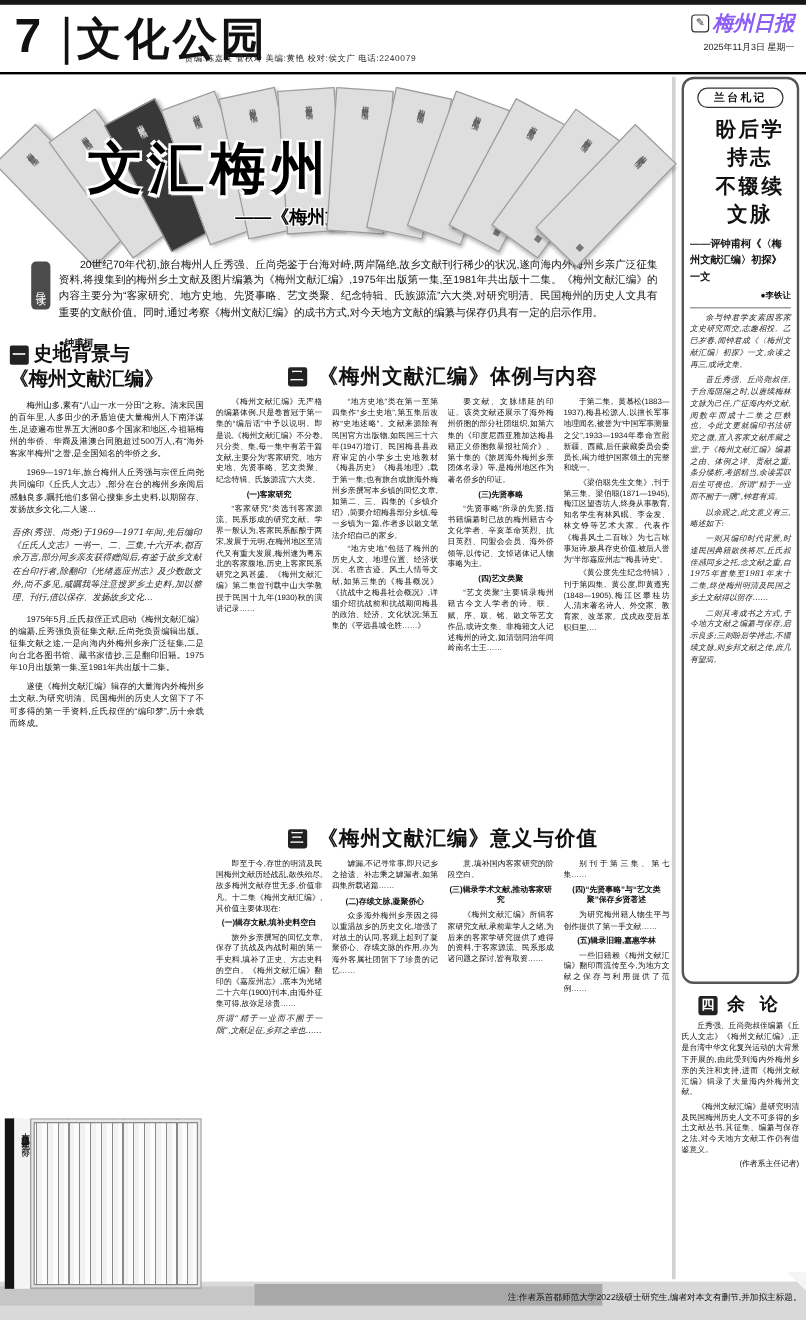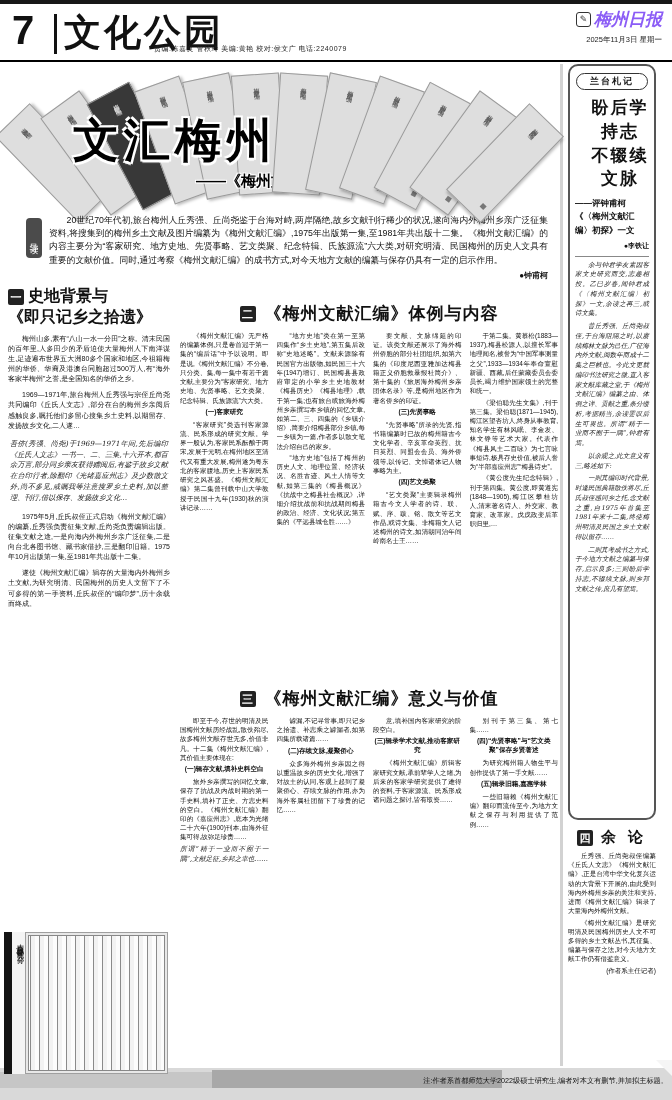--- a/index.html
+++ b/index.html
@@ -34,21 +34,21 @@
             text-shadow:-2px -2px 0 #fff,2px -2px 0 #fff,-2px 2px 0 #fff,2px 2px 0 #fff,0 3px 1px #fff;}
   .subheadline{position:absolute;left:30px;top:172px;width:512px;text-align:center;font-size:15px;font-weight:bold;
             color:#000;z-index:5;text-shadow:-1px -1px 0 #fff,1px -1px 0 #fff,-1px 1px 0 #fff,1px 1px 0 #fff;}
 
   
   .lead{position:absolute;left:26px;top:214px;width:522px;display:flex;gap:7px;z-index:6;}
   .lead-tag{flex:0 0 16px;height:40px;background:#4b4b4b;color:#fff;border-radius:4px;
             writing-mode:vertical-rl;text-align:center;font-size:9px;letter-spacing:2px;line-height:16px;margin-top:4px;}
   .lead-body{flex:1;}
   .lead-text{font-size:8.8px;line-height:1.5;text-align:justify;color:#111;text-indent:2em;margin:0;}
-  .byline{text-align:right;font-size:8px;margin-top:3px;font-weight:bold;}
+  .byline{text-align:left;font-size:8px;margin-top:13px;font-weight:bold;}
 
   
   .leftcol{position:absolute;left:8px;top:286px;width:162px;height:626px;overflow:hidden;}
   .numbox{display:inline-block;background:#222;color:#fff;width:16px;height:16px;line-height:16px;
           text-align:center;font-size:11px;font-weight:bold;border-radius:2px;vertical-align:middle;margin-right:4px;}
   .s1-head{font-size:16px;font-weight:800;text-align:left;line-height:1.3;}
   .s1-head2{font-size:16px;font-weight:800;line-height:1.3;margin-bottom:5px;}
   .bodytext p{margin:6px 0 2px;}
   .bodytext .t-p{font-size:7px;line-height:1.45;text-align:justify;text-indent:2em;}
   .bodytext .t-q{font-family:"DejaVu Serif",serif;font-style:italic;font-size:7.2px;line-height:1.5;
@@ -72,21 +72,21 @@
   .s3 .cols{height:348px;}
   .cols p{margin:0 0 2px;}
   .cols .t-p{font-size:6.5px;line-height:1.42;text-align:justify;text-indent:2em;}
   .cols .t-h{font-size:6.6px;font-weight:bold;text-align:center;margin:3px 0;}
   .cols .t-q{font-family:"DejaVu Serif",serif;font-style:italic;font-size:6.7px;line-height:1.5;
              text-align:justify;color:#222;}
 
   .vdivider{position:absolute;left:560px;top:64px;width:3px;height:1002px;background:#d2d2d2;}
 
   
-  .sidebar{position:absolute;left:568px;top:64px;width:88px;}
+  .sidebar{position:absolute;left:568px;top:64px;width:98px;}
   .side-box{border:2px solid #555;border-radius:10px;padding:7px 5px;height:756px;overflow:hidden;box-sizing:border-box;}
   .badge{display:block;margin:0 auto 6px;width:62px;text-align:center;border:1.5px solid #333;border-radius:9px;
          padding:1px 4px;font-size:9px;font-weight:bold;letter-spacing:2px;}
   .side-title{font-size:17px;font-weight:900;text-align:center;line-height:1.4;letter-spacing:2px;margin-left:16px;}
   .side-sub{font-size:8.5px;font-weight:bold;line-height:1.55;margin-top:6px;text-align:left;}
   .side-author{text-align:right;font-size:7px;font-weight:bold;margin:4px 0 5px;}
   .side-rule{height:1px;background:#888;margin:2px 0 4px;}
   .script p{margin:0 0 3px;font-family:"DejaVu Serif",serif;font-style:italic;font-size:6.5px;
             line-height:1.5;text-align:justify;color:#1d1d1d;text-indent:2em;}
   .s4{margin-top:8px;}
@@ -180,21 +180,21 @@
     <div class="lead-body">
       <p class="lead-text">20世纪70年代初,旅台梅州人丘秀强、丘尚尧鉴于台海对峙,两岸隔绝,故乡文献刊行稀少的状况,遂向海内外梅州乡亲广泛征集资料,将搜集到的梅州乡土文献及图片编纂为《梅州文献汇编》,1975年出版第一集,至1981年共出版十二集。《梅州文献汇编》的内容主要分为“客家研究、地方史地、先贤事略、艺文类聚、纪念特辑、氏族源流”六大类,对研究明清、民国梅州的历史人文具有重要的文献价值。同时,通过考察《梅州文献汇编》的成书方式,对今天地方文献的编纂与保存仍具有一定的启示作用。</p>
       <div class="byline">●钟甫柯</div>
     </div>
   </div>
 
   <div class="leftcol">
     <div class="s1-head">
       <span class="numbox">一</span><span>史地背景与</span>
     </div>
-    <div class="s1-head2">《即只记乡之拾遗》</div>
+    <div class="s1-head2">《梅州文献汇编》</div>
     <div class="bodytext">
         <p class="t-p">梅州山多,素有“八山一水一分田”之称。清末民国的百年里,人多田少的矛盾迫使大量梅州人下南洋谋生,足迹遍布世界五大洲80多个国家和地区,今祖籍梅州的华侨、华裔及港澳台同胞超过500万人,有“海外客家半梅州”之誉,是全国知名的华侨之乡。</p>
         <p class="t-p">1969—1971年,旅台梅州人丘秀强与宗侄丘尚尧共同编印《丘氏人文志》,部分在台的梅州乡亲阅后感触良多,嘱托他们多留心搜集乡土史料,以期留存、发扬故乡文化,二人遂…</p>
         <p class="t-q">吾侪(秀强、尚尧)于1969—1971年间,先后编印《丘氏人文志》一书一、二、三集,十六开本,都百余万言,部分同乡亲友获得赠阅后,有鉴于故乡文献在台印行者,除翻印《光绪嘉应州志》及少数散文外,尚不多见,咸嘱我等注意搜罗乡土史料,加以整理、刊行,借以保存、发扬故乡文化…</p>
         <p class="t-p">1975年5月,丘氏叔侄正式启动《梅州文献汇编》的编纂,丘秀强负责征集文献,丘尚尧负责编辑出版。征集文献之途,一是向海内外梅州乡亲广泛征集,二是向台北各图书馆、藏书家借抄,三是翻印旧籍。1975年10月出版第一集,至1981年共出版十二集。</p>
         <p class="t-p">遂使《梅州文献汇编》辑存的大量海内外梅州乡土文献,为研究明清、民国梅州的历史人文留下了不可多得的第一手资料,丘氏叔侄的“编印梦”,历十余载而终成。</p>
       </div>
   </div>
 
   <div class="figure">

